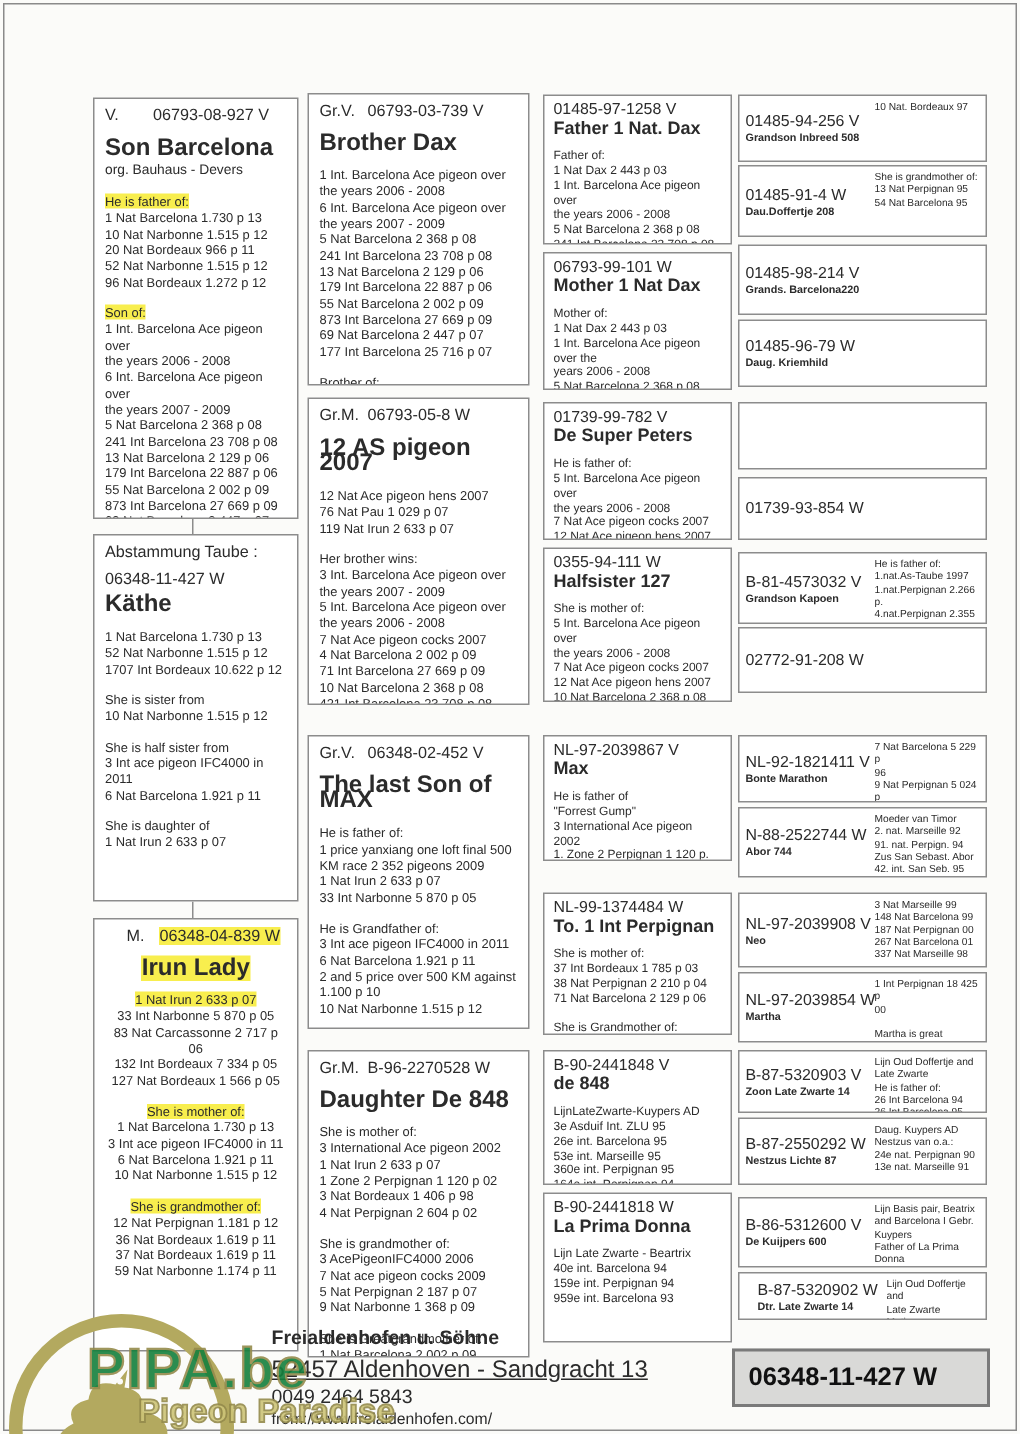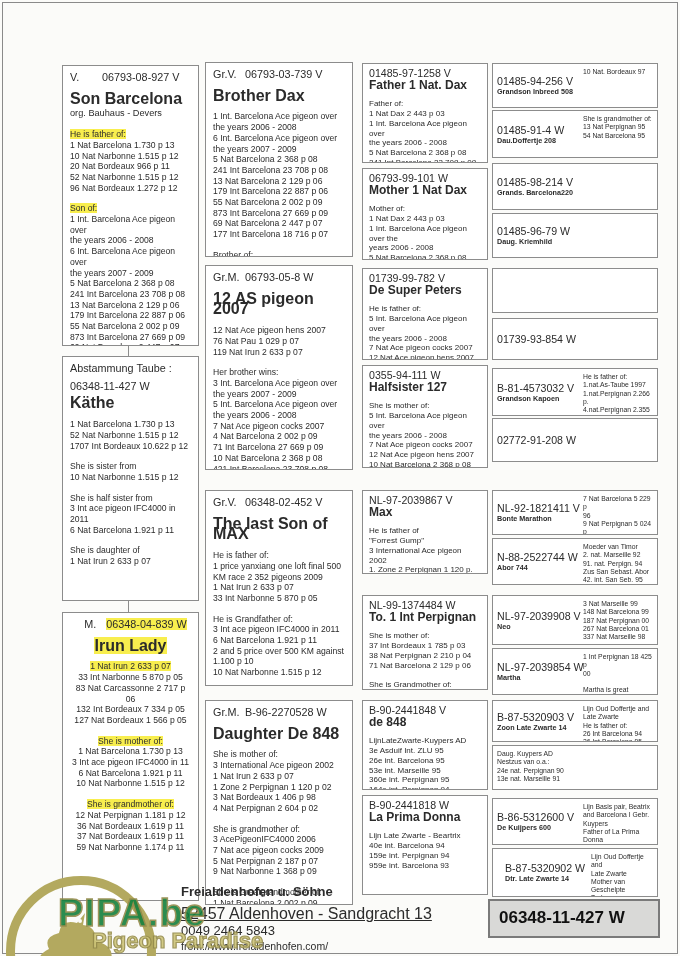--- a/index.html
+++ b/index.html
@@ -176,21 +176,21 @@
         <div class="ln">the years 2006 - 2008</div>
         <div class="ln">6 Int. Barcelona Ace pigeon over</div>
         <div class="ln">the years 2007 - 2009</div>
         <div class="ln">5 Nat Barcelona 2 368 p 08</div>
         <div class="ln">241 Int Barcelona 23 708 p 08</div>
         <div class="ln">13 Nat Barcelona 2 129 p 06</div>
         <div class="ln">179 Int Barcelona 22 887 p 06</div>
         <div class="ln">55 Nat Barcelona 2 002 p 09</div>
         <div class="ln">873 Int Barcelona 27 669 p 09</div>
         <div class="ln">69 Nat Barcelona 2 447 p 07</div>
-        <div class="ln">177 Int Barcelona 18 716 p 07</div>
+        <div class="ln">177 Int Barcelona 25 716 p 07</div>
       </div>
       <div class="blk">
         <div class="ln">Brother of:</div>
       </div>
     </div>
     <div class="box b-main s2" style="left: 205px; top: 265px; width: 148px; height: 205px;">
       <div class="hdr"><span class="lbl">Gr.M.</span><span>06793-05-8 W</span></div>
       <div class="nm">12 AS pigeon 2007</div>
       <div class="blk">
         <div class="ln">12 Nat Ace pigeon hens 2007</div>
@@ -449,41 +449,45 @@
       </div>
       <div class="g4n">
         <div class="nln">Lijn Oud Doffertje and</div>
         <div class="nln">Late Zwarte</div>
         <div class="nln">He is father of:</div>
         <div class="nln">26 Int Barcelona 94</div>
         <div class="nln">26 Int Barcelona 95</div>
       </div>
     </div>
     <div class="box b-g4 s4" style="left: 492px; top: 745px; width: 166px; height: 45px;">
+      <div class="g4l">
+        <div class="rg4">B-87-2550292 W</div>
+        <div class="nm4">Nestzus Lichte 87</div>
+      </div>
       <div class="g4n">
         <div class="nln">Daug. Kuypers AD</div>
         <div class="nln">Nestzus van o.a.:</div>
         <div class="nln">24e nat. Perpignan 90</div>
         <div class="nln">13e nat. Marseille 91</div>
       </div>
     </div>
     <div class="box b-g4 s4" style="left: 492px; top: 798px; width: 166px; height: 47px;">
       <div class="g4l">
         <div class="rg4">B-86-5312600 V</div>
         <div class="nm4">De Kuijpers 600</div>
       </div>
       <div class="g4n">
         <div class="nln">Lijn Basis pair, Beatrix</div>
         <div class="nln">and Barcelona I Gebr.</div>
         <div class="nln">Kuypers</div>
         <div class="nln">Father of La Prima</div>
         <div class="nln">Donna</div>
       </div>
     </div>
-    <div class="box b-g4 s4" style="left: 492px; top: 848px; width: 166px; height: 49px; padding-left: 12px;">
+    <div class="box b-g4 s4" style="left: 492px; top: 848px; width: 166px; height: 32px; padding-left: 12px;">
       <div class="g4l">
         <div class="rg4">B-87-5320902 W</div>
         <div class="nm4">Dtr. Late Zwarte 14</div>
       </div>
       <div class="g4n">
         <div class="nln">Lijn Oud Doffertje and</div>
         <div class="nln">Late Zwarte</div>
         <div class="nln">Mother van Geschelpte</div>
         <div class="nln">Turbo</div>
         <div class="nln">Opium, Naomi, La Prima</div>

